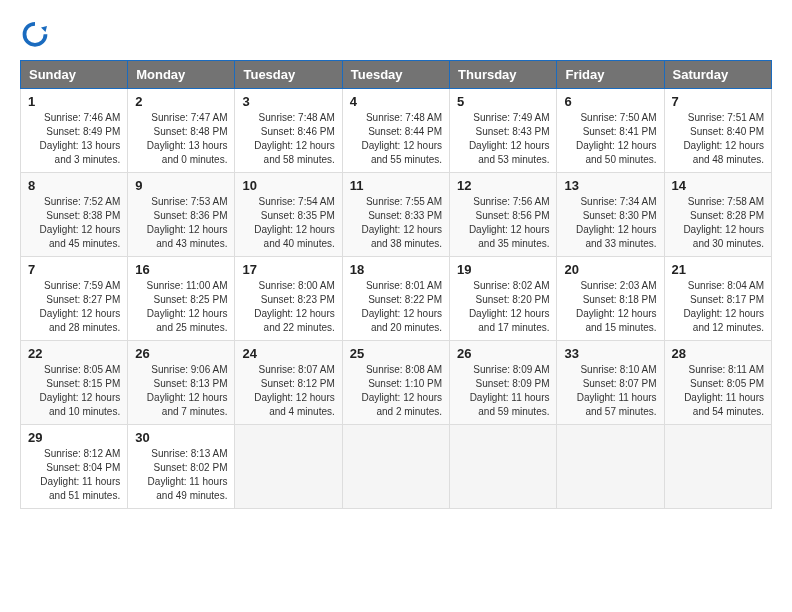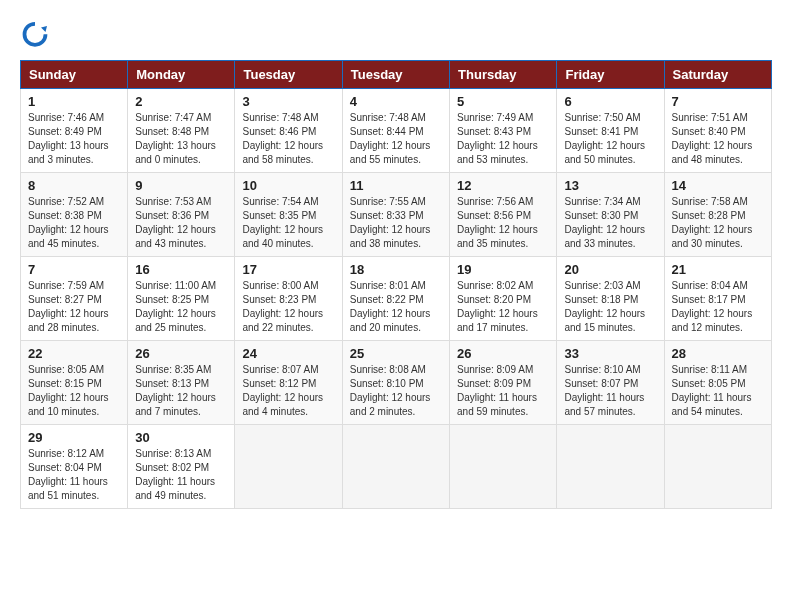--- a/index.html
+++ b/index.html
@@ -52,21 +52,21 @@
       font-size: 16px;
       color: #555;
       font-weight: normal;
     }
     .calendar {
       width: 100%;
       border-collapse: collapse;
       border: 1px solid #ccc;
     }
     .calendar th {
-      background-color: #7f1d1d;
+      background-color: #737373;
       color: #fff;
       font-size: 13px;
       font-weight: bold;
       padding: 6px 8px;
       text-align: left;
       border: 1px solid #1a6bbf;
     }
     .calendar td {
       vertical-align: top;
       padding: 5px 7px;
@@ -84,20 +84,21 @@
       font-size: 13px;
       font-weight: bold;
       display: block;
       margin-bottom: 2px;
       color: #222;
     }
     .cell-content {
       font-size: 10px;
       line-height: 1.4;
       color: #333;
+      text-align: right;
     }
     .empty-cell {
       background: #f5f5f5 !important;
     }
   </style>
 </head>
 <body>
 
 <div class="header-section">
   <div class="logo">
@@ -285,36 +286,36 @@
       <tr>
         <td>
           <span class="day-num">22</span>
           <div class="cell-content">Sunrise: 8:05 AM
 Sunset: 8:15 PM
 Daylight: 12 hours
 and 10 minutes.</div>
         </td>
         <td>
           <span class="day-num">26</span>
-          <div class="cell-content">Sunrise: 8:35 AM
+          <div class="cell-content">Sunrise: 9:06 AM
 Sunset: 8:13 PM
 Daylight: 12 hours
 and 7 minutes.</div>
         </td>
         <td>
           <span class="day-num">24</span>
           <div class="cell-content">Sunrise: 8:07 AM
 Sunset: 8:12 PM
 Daylight: 12 hours
 and 4 minutes.</div>
         </td>
         <td>
           <span class="day-num">25</span>
           <div class="cell-content">Sunrise: 8:08 AM
-Sunset: 8:10 PM
+Sunset: 1:10 PM
 Daylight: 12 hours
 and 2 minutes.</div>
         </td>
         <td>
           <span class="day-num">26</span>
           <div class="cell-content">Sunrise: 8:09 AM
 Sunset: 8:09 PM
 Daylight: 11 hours
 and 59 minutes.</div>
         </td>

